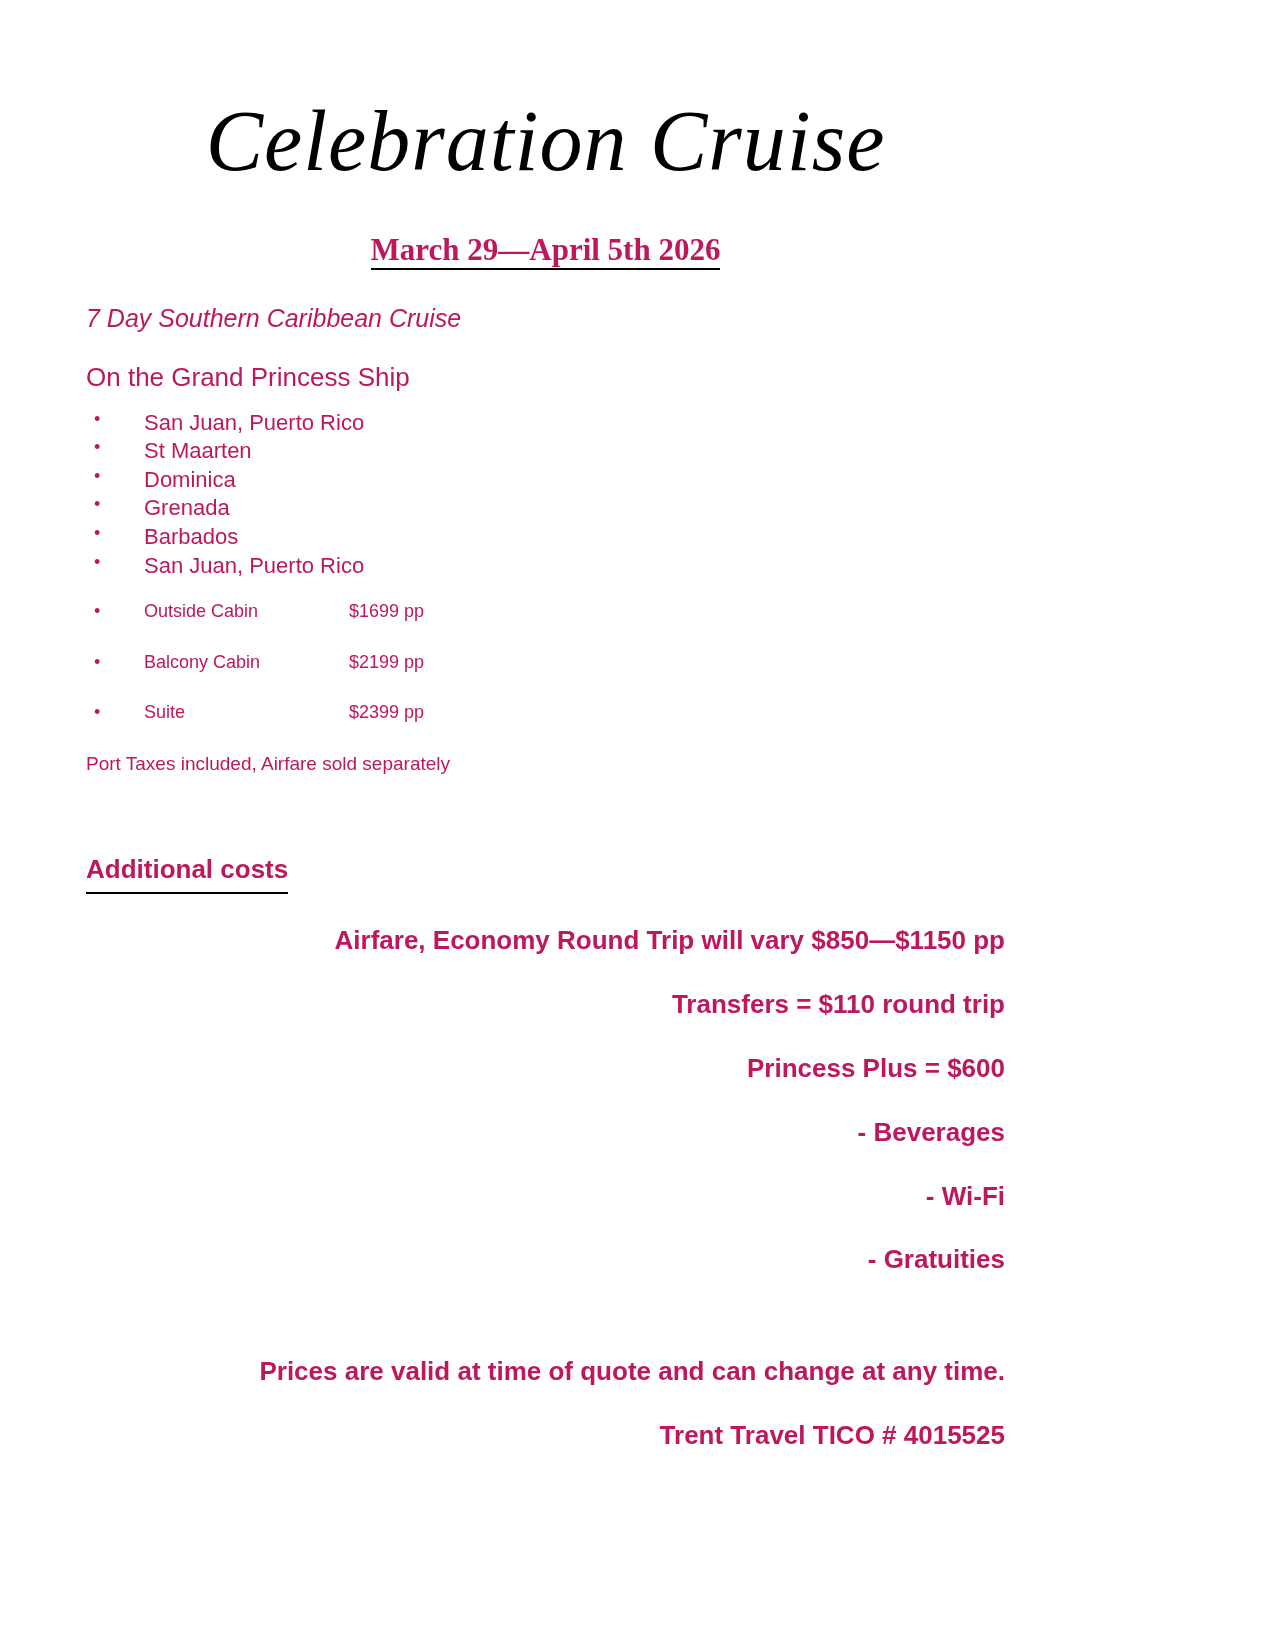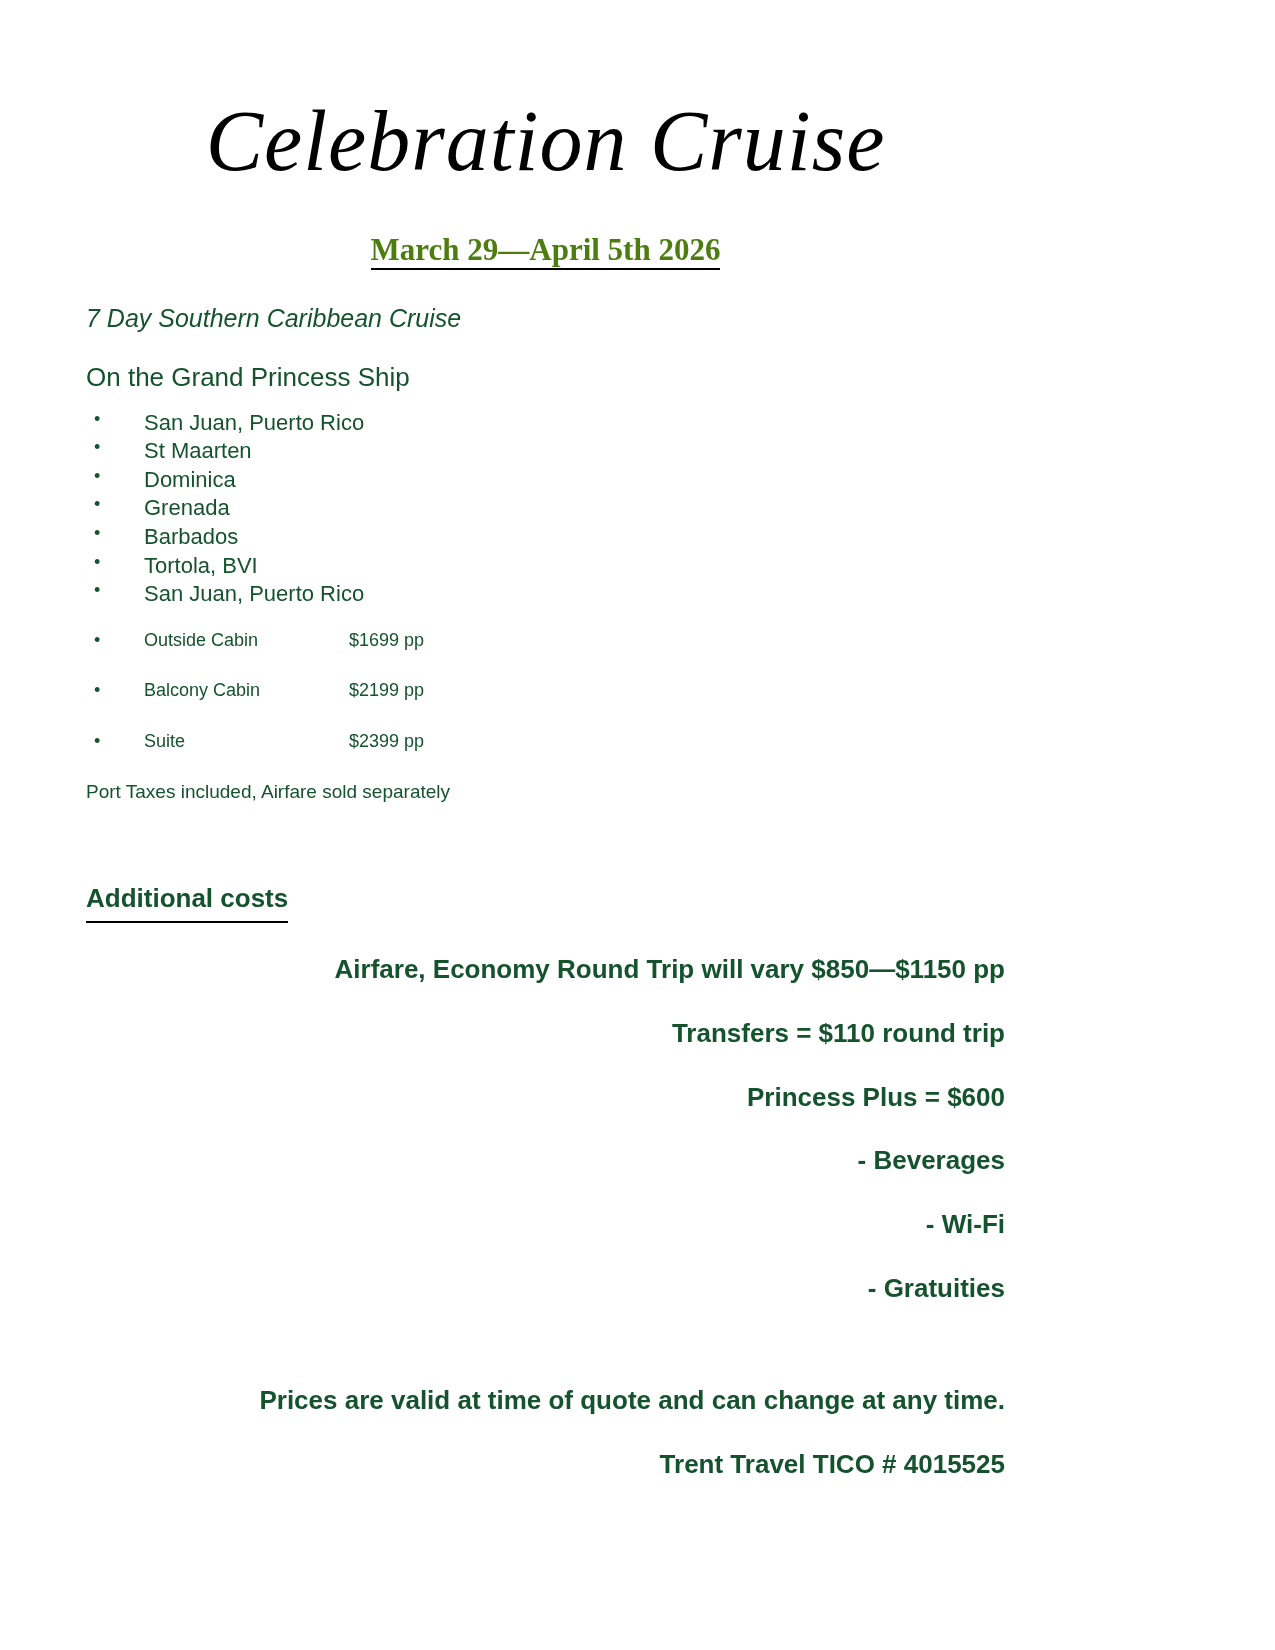--- a/index.html
+++ b/index.html
@@ -26,31 +26,31 @@
     letter-spacing: 1px;
     margin: 0;
     padding-top: 96px;
     line-height: 1.05;
   }
   .subtitle {
     font-family: "Liberation Serif", "DejaVu Serif", serif;
     font-size: 31px;
     font-weight: bold;
     text-align: center;
-    color: #4d7c0f;
+    color: #be185d;
     margin: 0;
     padding-top: 46px;
   }
   .subtitle span {
     border-bottom: 2px solid #000;
     padding-bottom: 1px;
   }
   .body {
     font-family: "Liberation Sans", "DejaVu Sans", sans-serif;
-    color: #14532d;
+    color: #be185d;
     padding: 0 86px 0 86px;
     margin-top: 34px;
   }
   .line-italic {
     font-size: 25px;
     font-style: italic;
     margin: 0 0 26px 0;
     line-height: 1.3;
   }
   .line-plain {
@@ -147,21 +147,20 @@
     <p class="line-italic">7 Day Southern Caribbean Cruise</p>
 
     <p class="line-plain">On the Grand Princess Ship</p>
 
     <ul class="ports">
       <li>San Juan, Puerto Rico</li>
       <li>St Maarten</li>
       <li>Dominica</li>
       <li>Grenada</li>
       <li>Barbados</li>
-      <li>Tortola, BVI</li>
       <li>San Juan, Puerto Rico</li>
     </ul>
 
     <ul class="prices">
       <li><span class="price-label">Outside Cabin</span><span>$1699 pp</span></li>
       <li><span class="price-label">Balcony Cabin</span><span>$2199 pp</span></li>
       <li><span class="price-label">Suite</span><span>$2399 pp</span></li>
     </ul>
 
     <p class="fineprint">Port Taxes included, Airfare sold separately</p>

